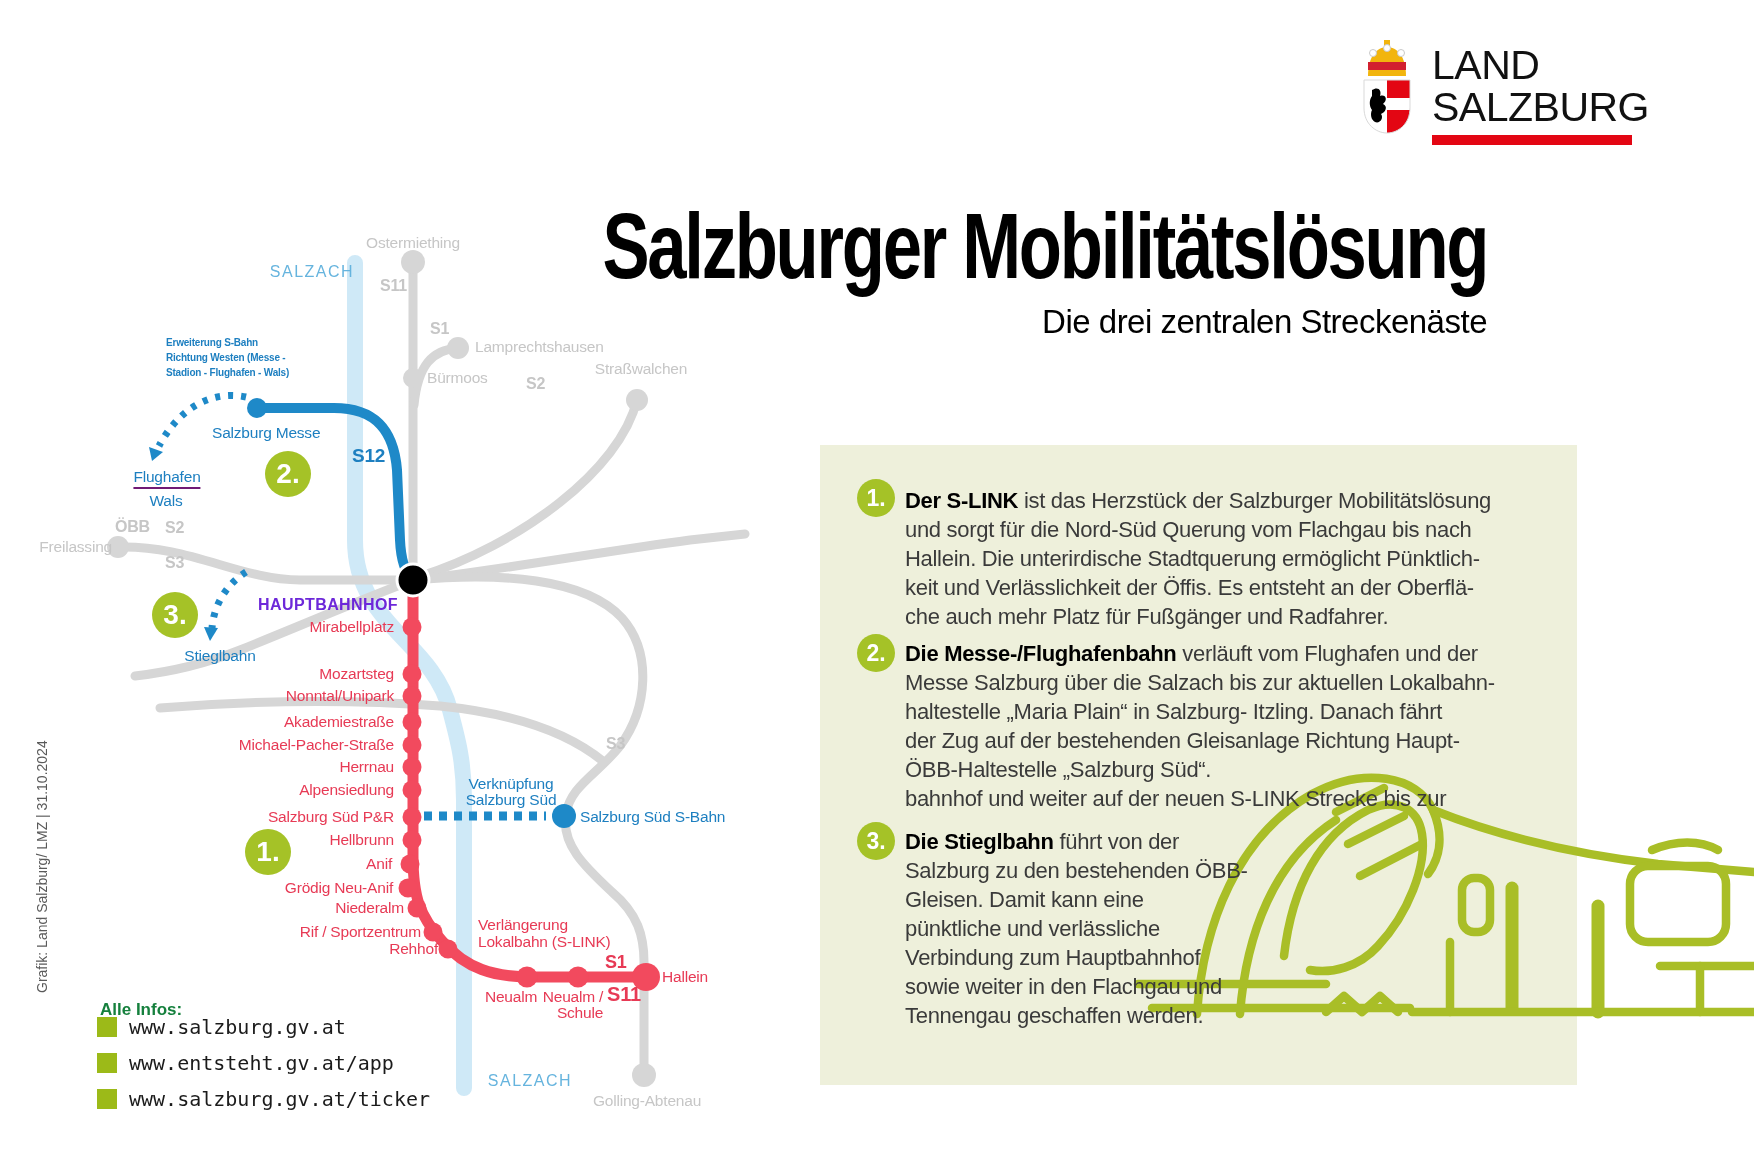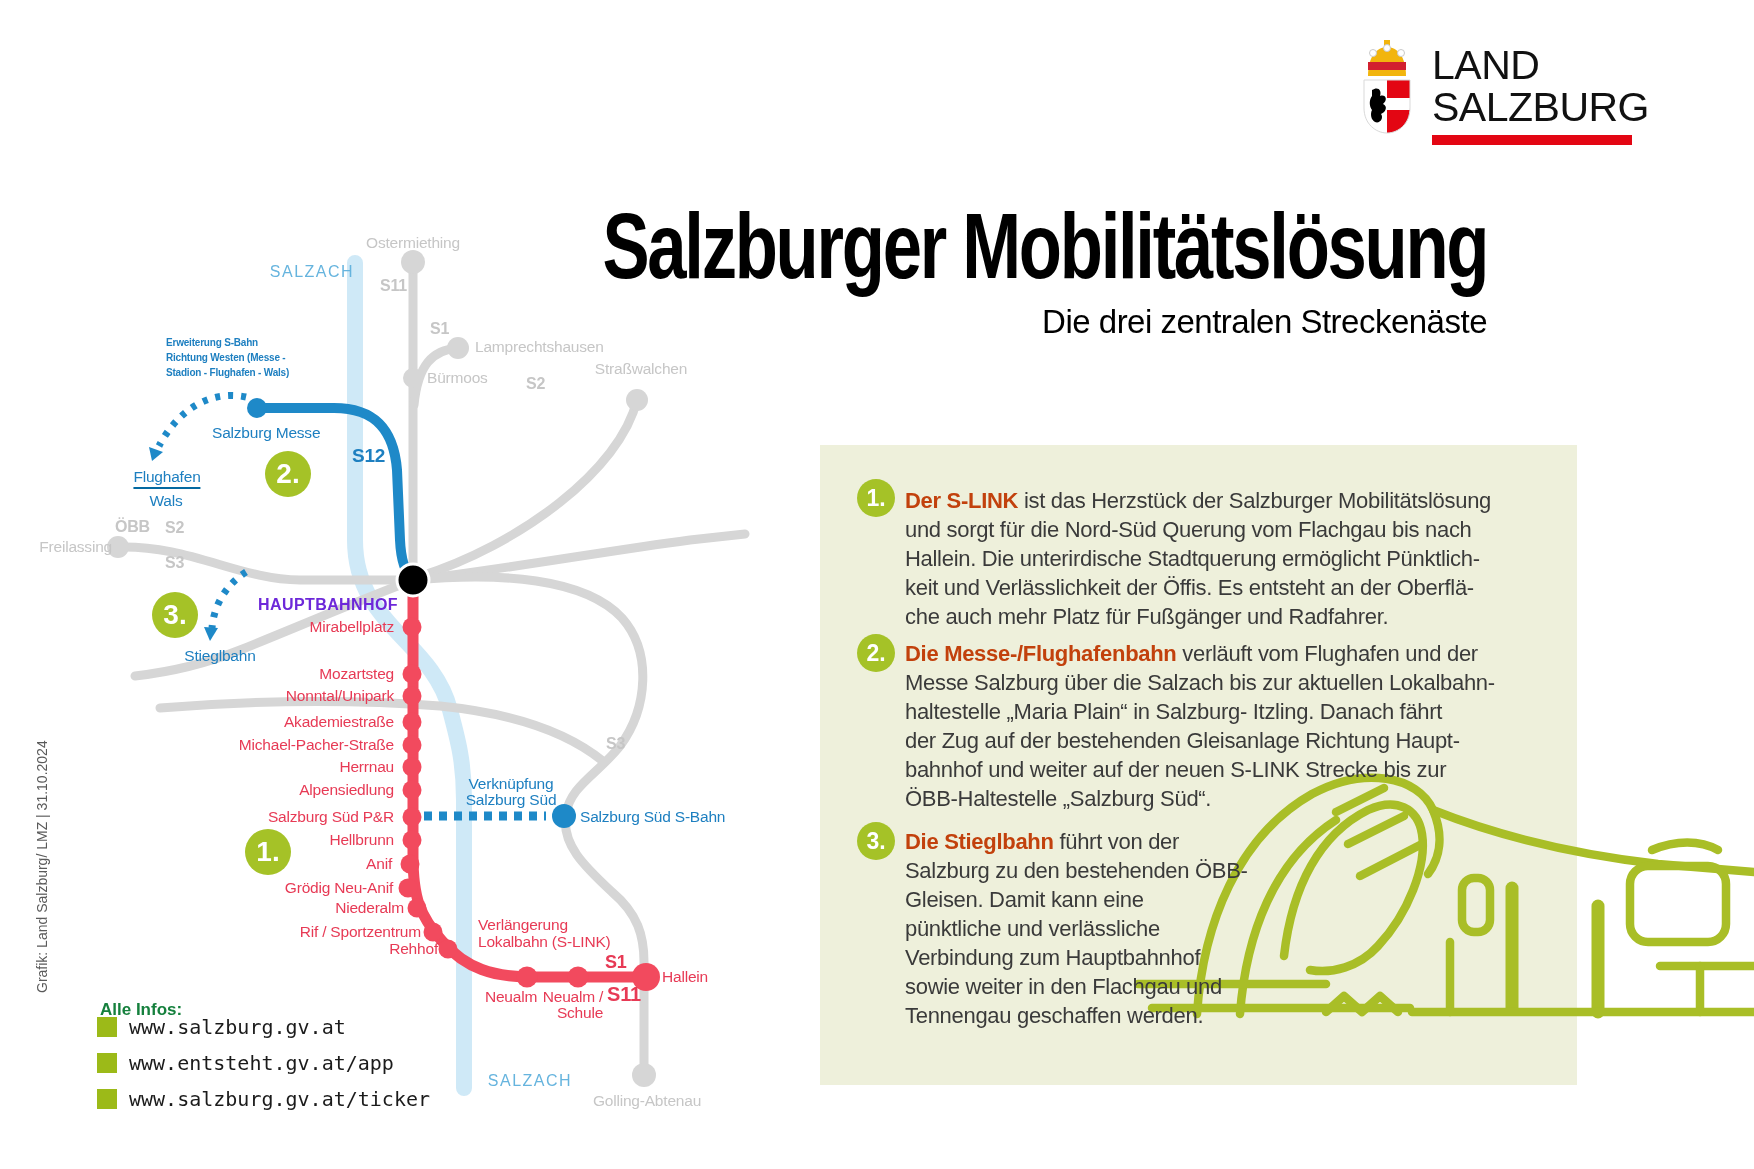--- a/index.html
+++ b/index.html
@@ -17,32 +17,32 @@
   #subtitle{font-size:33px;margin-top:10px;letter-spacing:-0.5px;text-align:right;}
 
   
   .lbl{position:absolute;white-space:nowrap;line-height:18px;font-size:15.5px;letter-spacing:-0.2px;}
   .g{color:#c6c6c6;} .r{color:#e73a55;} .b{color:#1d7fc0;}
   .code{font-weight:700;font-size:16px;}
   .ctr{transform:translateX(-50%);}
   .salzach{color:#66b4de;font-size:16px;letter-spacing:1.5px;margin-left:12px;}
   .hbf{color:#6d28d9;font-weight:700;font-size:16px;letter-spacing:0.4px;margin-top:43px;}
   .note{font-size:10px;font-weight:700;line-height:15.5px;}
-  .ul{border-bottom:2px solid #0369a1;padding-bottom:1px;}
+  .ul{border-bottom:2px solid #701a75;padding-bottom:1px;}
 
   .badge{position:absolute;border-radius:50%;background:#a5c227;color:#fff;
          font-weight:700;text-align:center;}
   .mbadge{width:46px;height:46px;line-height:46px;font-size:28px;}
   .pbadge{width:38px;height:38px;line-height:38px;font-size:23px;}
 
   
   #panel{position:absolute;left:820px;top:445px;width:757px;height:640px;background:#eef0db;}
   .ptext{position:absolute;color:#3a3a3a;font-size:22px;line-height:29px;letter-spacing:-0.3px;}
   .pline{white-space:nowrap;}
-  .pline strong{color:#c2410c;}
+  .pline strong{color:#000000;}
 
   
   #infos-heading{position:absolute;left:100px;top:1000px;font-size:17px;font-weight:700;color:#15803d;}
   #infos-list{position:absolute;left:97px;top:1016px;}
   .info-row{display:flex;align-items:center;margin-bottom:14px;height:22px;}
   .bullet{width:20px;height:20px;background:#9cba18;margin-right:12px;flex:none;}
   .url{font-family:"DejaVu Sans Mono",monospace;font-size:20px;color:#1b1b1b;}
 
   #credit{position:absolute;left:34px;top:993px;transform:rotate(-90deg);transform-origin:0 0;
           white-space:nowrap;font-size:14px;color:#5a5a5a;}
@@ -238,22 +238,22 @@
       <div class="pline">keit und Verlässlichkeit der Öffis. Es entsteht an der Oberflä-</div>
       <div class="pline">che auch mehr Platz für Fußgänger und Radfahrer.</div>
     </div>
 
     <div class="badge pbadge" style="left:857px;top:634px">2.</div>
     <div class="ptext" style="left:905px;top:639px">
       <div class="pline"><strong>Die Messe-/Flughafenbahn</strong><span> verläuft vom Flughafen und der</span></div>
       <div class="pline">Messe Salzburg über die Salzach bis zur aktuellen Lokalbahn-</div>
       <div class="pline">haltestelle „Maria Plain“ in Salzburg- Itzling. Danach fährt</div>
       <div class="pline">der Zug auf der bestehenden Gleisanlage Richtung Haupt-</div>
+      <div class="pline">ÖBB-Haltestelle „Salzburg Süd“.</div>
       <div class="pline">bahnhof und weiter auf der neuen S-LINK Strecke bis zur</div>
-      <div class="pline">ÖBB-Haltestelle „Salzburg Süd“.</div>
     </div>
 
     <div class="badge pbadge" style="left:857px;top:822px">3.</div>
     <div class="ptext" style="left:905px;top:827px">
       <div class="pline"><strong>Die Stieglbahn</strong><span> führt von der</span></div>
       <div class="pline">Salzburg zu den bestehenden ÖBB-</div>
       <div class="pline">Gleisen. Damit kann eine</div>
       <div class="pline">pünktliche und verlässliche</div>
       <div class="pline">Verbindung zum Hauptbahnhof</div>
       <div class="pline">sowie weiter in den Flachgau und</div>

